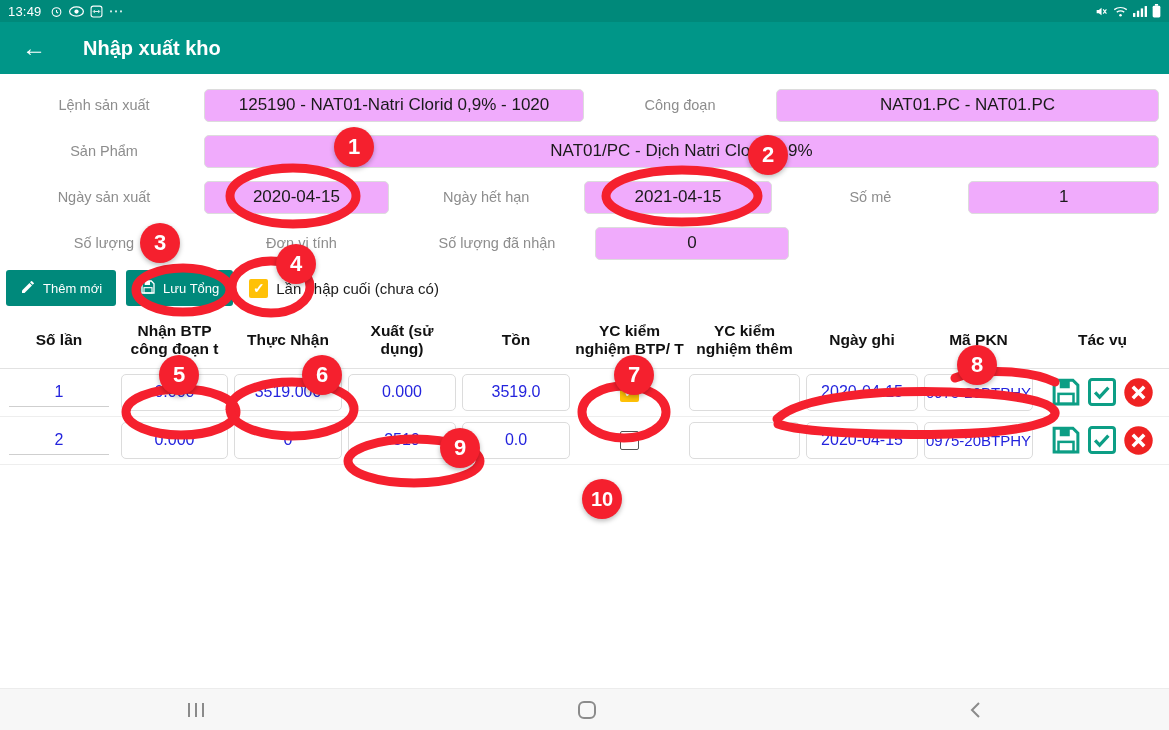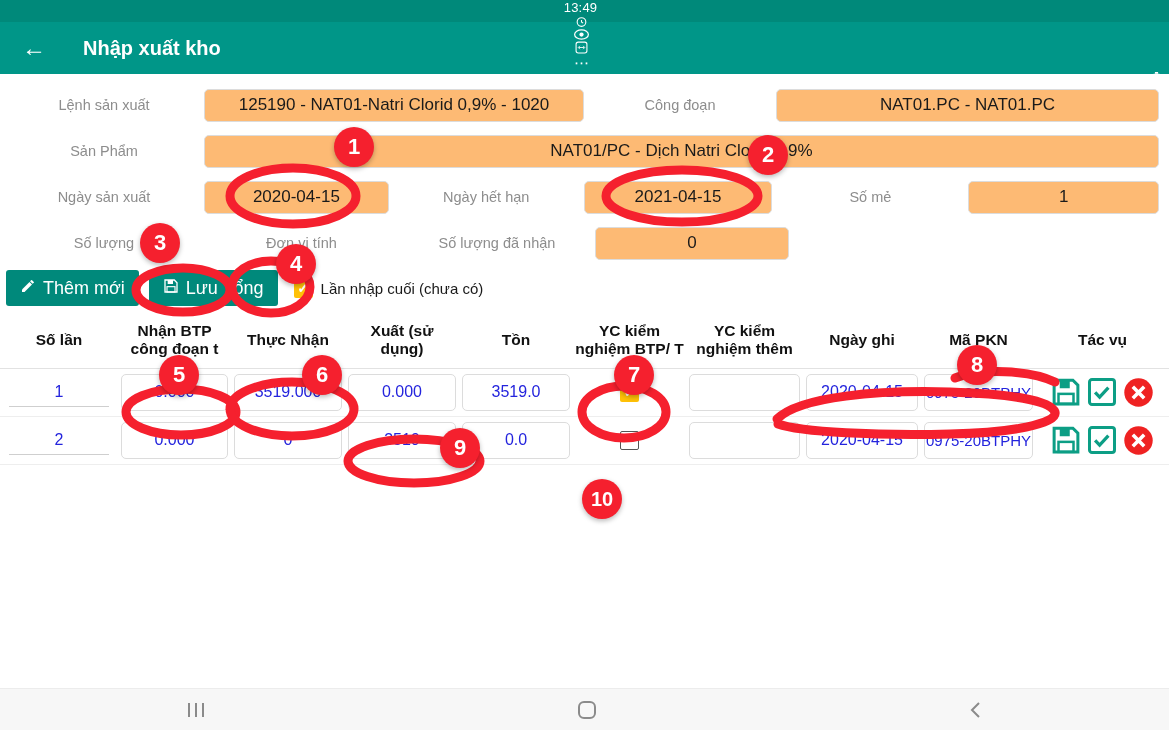--- a/index.html
+++ b/index.html
@@ -5,21 +5,21 @@
   * { box-sizing: border-box; margin:0; padding:0; }
   body {
     width:1169px; height:730px; overflow:hidden;
     font-family:"Liberation Sans", sans-serif;
     background:#ffffff; position:relative;
   }
 
   
   .statusbar{
     height:22px; background:#00897a; color:#fff;
-    display:flex; align-items:center; padding:0 8px; font-size:13px;flex-direction:column;
+    display:flex; align-items:center; padding:0 8px; font-size:13px;
   }
   .sb-time{ font-size:13px; letter-spacing:.2px; margin-right:8px; }
   .sb-ico{ margin-right:6px; display:inline-flex; align-items:center; }
   .sb-right{ margin-left:auto; display:flex; align-items:center; gap:5px; }
 
   
   .appbar{
     height:52px; background:#009688; color:#fff;
     display:flex; align-items:center; padding:0 22px;
   }
@@ -27,30 +27,30 @@
   .appbar-title{ font-size:20px; font-weight:bold;margin-left:9px; }
 
   
   .form{ padding:8px 10px 0 4px; }
   .frow{ display:flex; align-items:center; height:46px; }
   .lbl{
     color:#8d8d8d; font-size:14.5px; text-align:center;
     flex:0 0 auto;
   }
   .field{
-    border:1px solid #dcdcdc; border-radius:5px; background:#fdba74;
+    border:1px solid #dcdcdc; border-radius:5px; background:#f0abfc;
     height:33px; display:flex; align-items:center; justify-content:center;
     font-size:17px; color:#1a1a1a; overflow:hidden; white-space:nowrap;
   }
 
   
   .btnbar{ display:flex; align-items:center; padding:4px 6px 6px 6px; gap:10px; }
   .btn{
     background:#00897b; color:#fff; border:none; border-radius:3px;
-    height:36px; padding:0 14px; font-size:18px;
+    height:36px; padding:0 14px; font-size:13px;
     display:flex; align-items:center; gap:7px; cursor:pointer;
     font-family:"Liberation Sans", sans-serif;
   }
   .chk-wrap{ display:flex; align-items:center; gap:8px; margin-left:6px; }
   .chk-yellow{
     width:19px; height:19px; background:#ffc107; border-radius:2px;
     display:flex; align-items:center; justify-content:center;
     color:#fff; font-size:14px; font-weight:bold;
   }
   .chk-label{ font-size:15px; color:#1a1a1a; }

